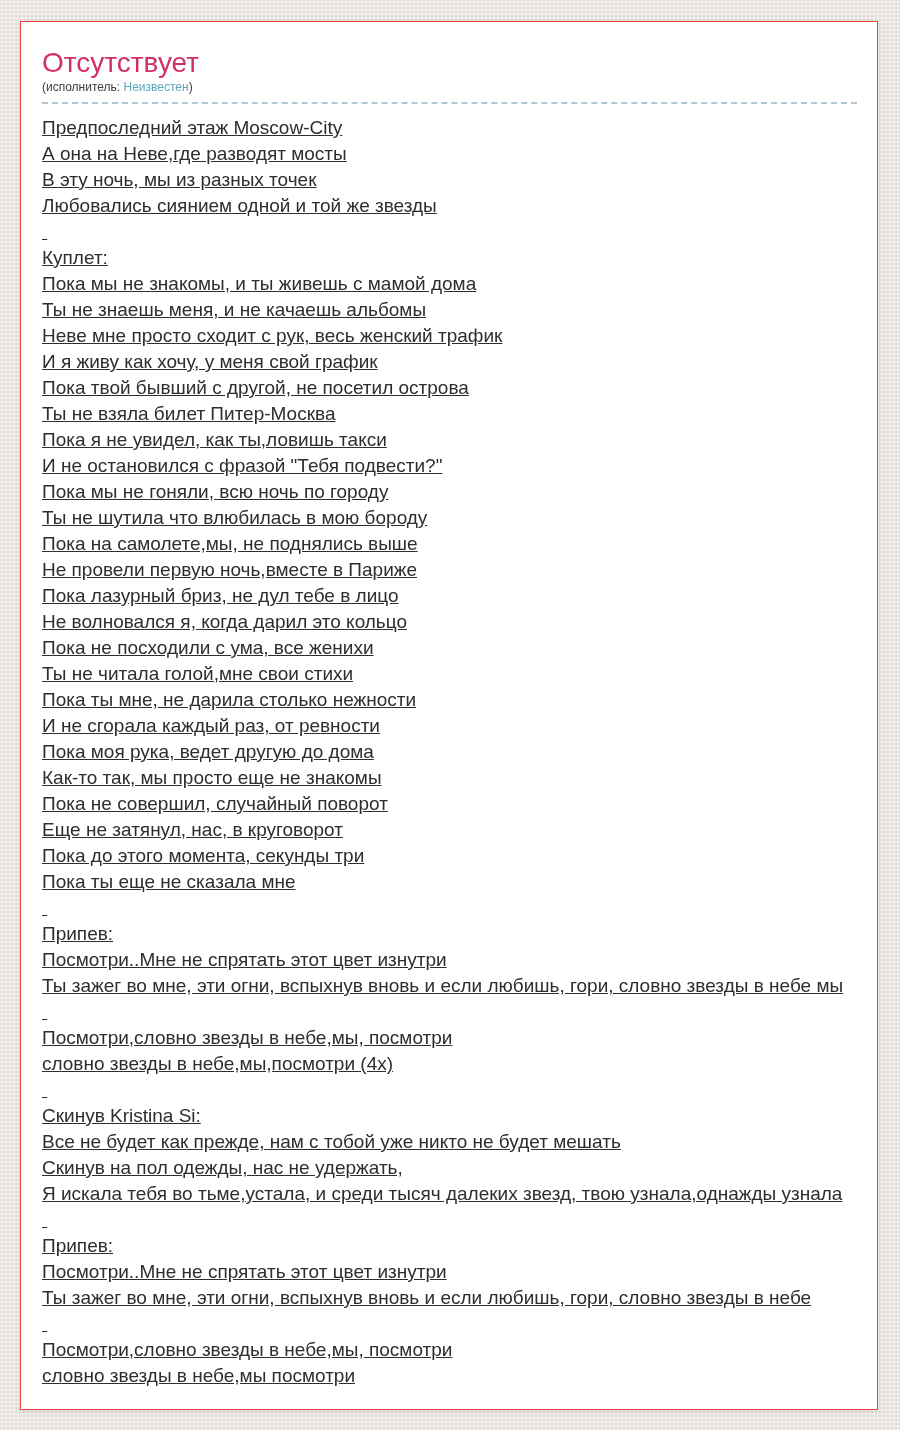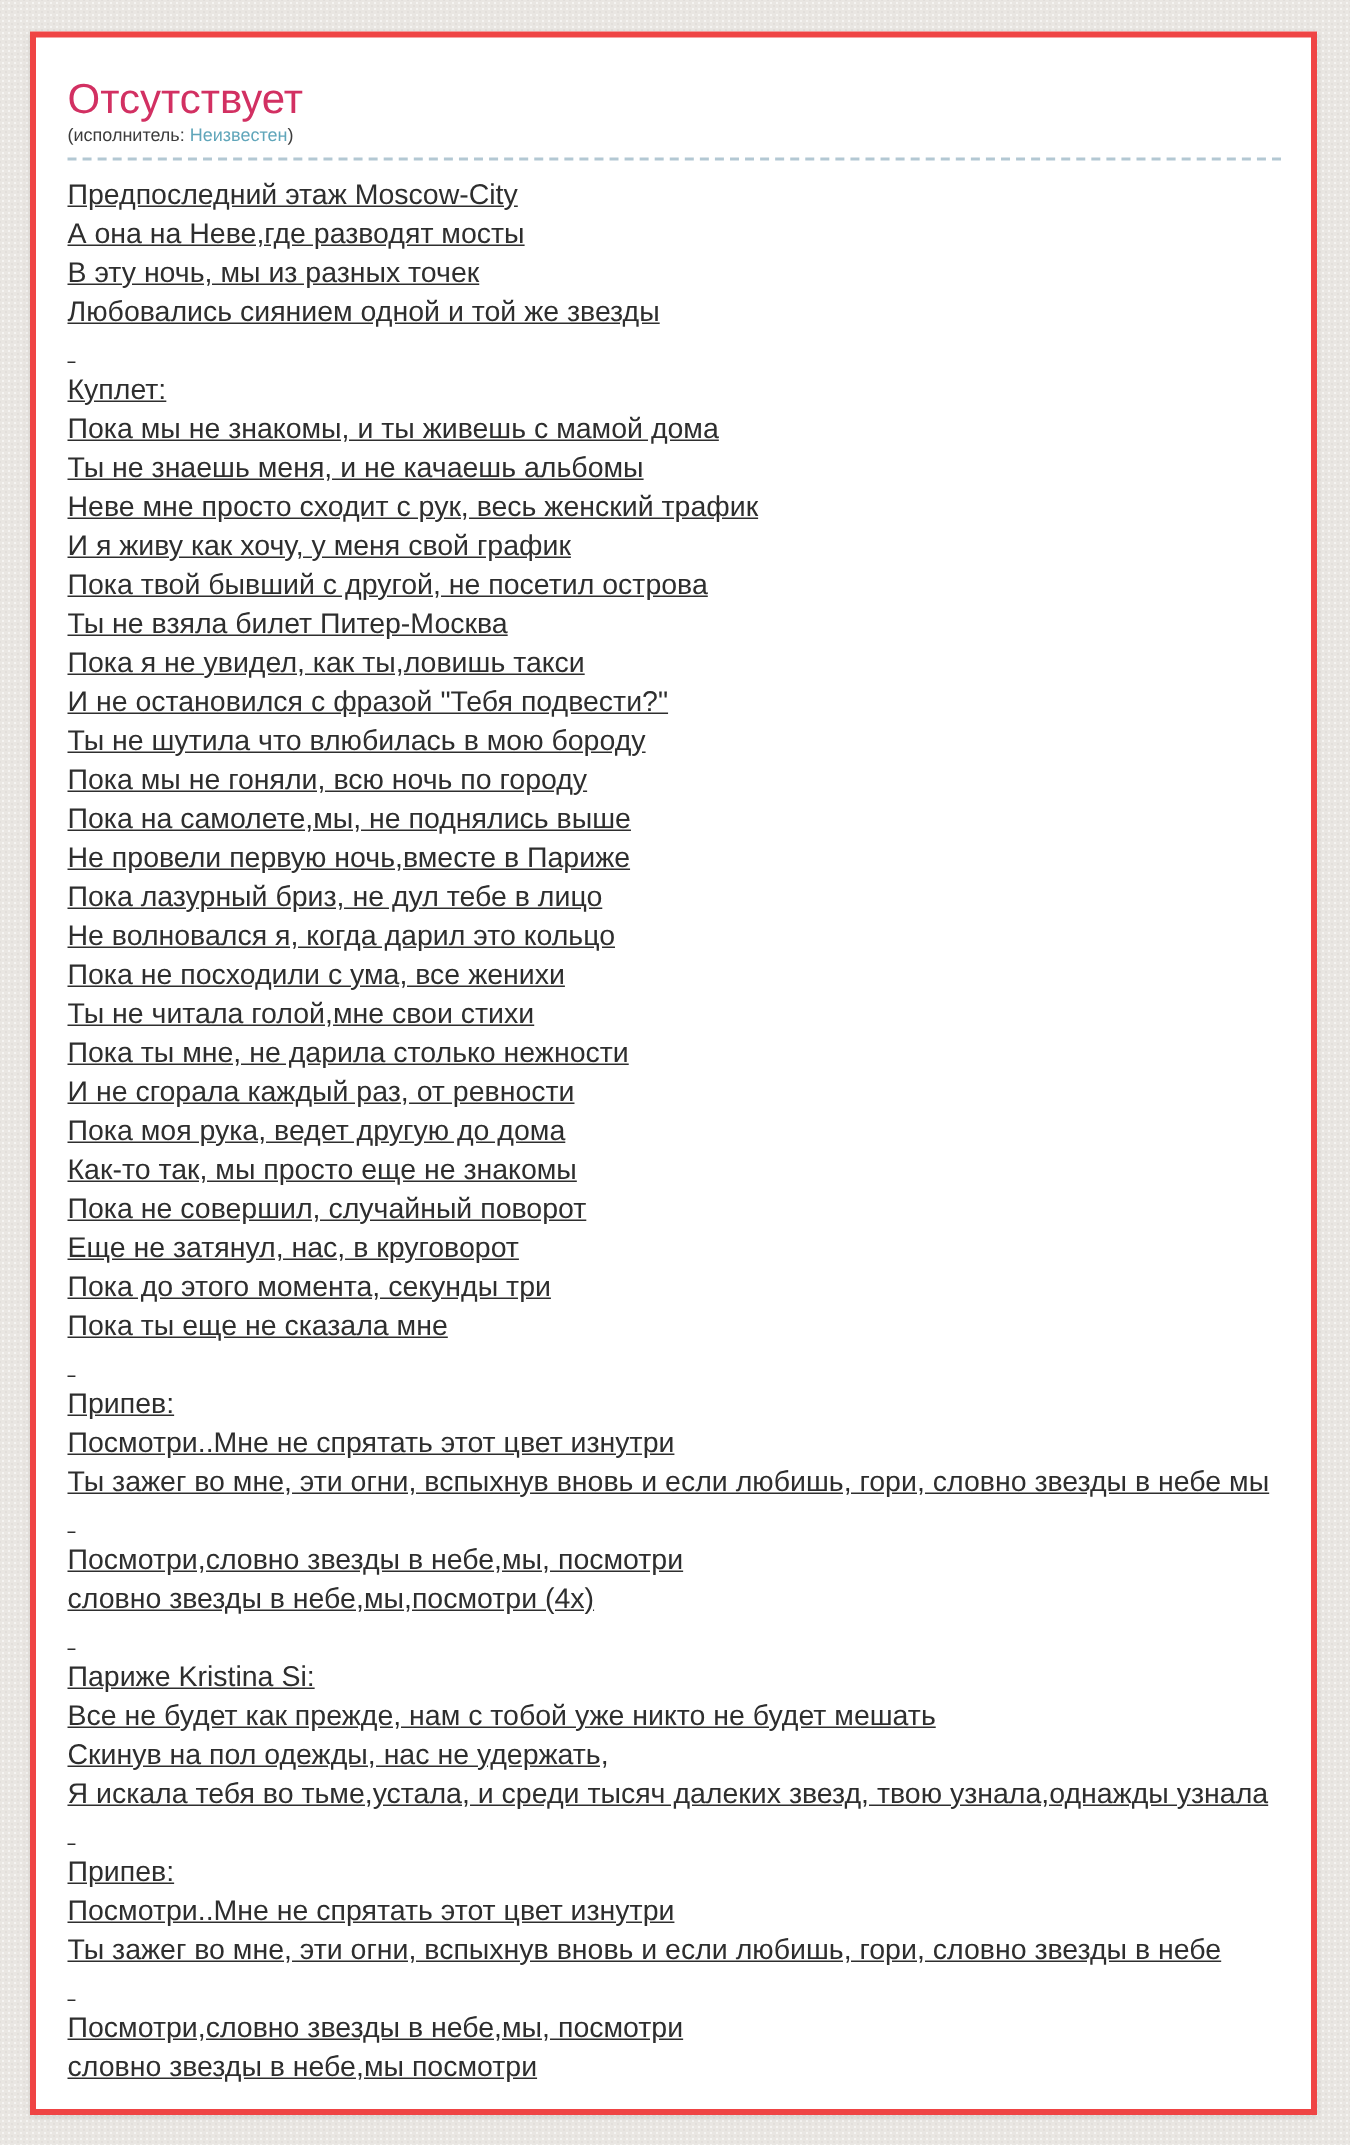--- a/index.html
+++ b/index.html
@@ -20,21 +20,21 @@
     overflow: hidden;
   }
   .card {
     position: absolute;
     left: 20px;
     top: 21px;
     width: 858px;
     height: 1389px;
     box-sizing: border-box;
     background: #ffffff;
-    border: 4px solid #ef4444;
+    border: 1px solid #ef4444;
     box-shadow: 0 1px 4px rgba(0,0,0,0.10);
     padding: 27px 20px 30px 21px;
     overflow: hidden;
   }
   .song-title {
     margin: 0;
     font-size: 28px;
     line-height: 27px;
     font-weight: normal;
     color: #d23062;
@@ -81,22 +81,22 @@
       <div class="line">&nbsp;</div>
       <div class="line">Куплет:</div>
       <div class="line">Пока мы не знакомы, и ты живешь с мамой дома</div>
       <div class="line">Ты не знаешь меня, и не качаешь альбомы</div>
       <div class="line">Неве мне просто сходит с рук, весь женский трафик</div>
       <div class="line">И я живу как хочу, у меня свой график</div>
       <div class="line">Пока твой бывший с другой, не посетил острова</div>
       <div class="line">Ты не взяла билет Питер-Москва</div>
       <div class="line">Пока я не увидел, как ты,ловишь такси</div>
       <div class="line">И не остановился с фразой "Тебя подвести?"</div>
+      <div class="line">Пока мы не гоняли, всю ночь по городу</div>
       <div class="line">Ты не шутила что влюбилась в мою бороду</div>
-      <div class="line">Пока мы не гоняли, всю ночь по городу</div>
       <div class="line">Пока на самолете,мы, не поднялись выше</div>
       <div class="line">Не провели первую ночь,вместе в Париже</div>
       <div class="line">Пока лазурный бриз, не дул тебе в лицо</div>
       <div class="line">Не волновался я, когда дарил это кольцо</div>
       <div class="line">Пока не посходили с ума, все женихи</div>
       <div class="line">Ты не читала голой,мне свои стихи</div>
       <div class="line">Пока ты мне, не дарила столько нежности</div>
       <div class="line">И не сгорала каждый раз, от ревности</div>
       <div class="line">Пока моя рука, ведет другую до дома</div>
       <div class="line">Как-то так, мы просто еще не знакомы</div>
@@ -105,21 +105,21 @@
       <div class="line">Пока до этого момента, секунды три</div>
       <div class="line">Пока ты еще не сказала мне</div>
       <div class="line">&nbsp;</div>
       <div class="line">Припев:</div>
       <div class="line">Посмотри..Мне не спрятать этот цвет изнутри</div>
       <div class="line">Ты зажег во мне, эти огни, вспыхнув вновь и если любишь, гори, словно звезды в небе мы</div>
       <div class="line">&nbsp;</div>
       <div class="line">Посмотри,словно звезды в небе,мы, посмотри</div>
       <div class="line">словно звезды в небе,мы,посмотри (4х)</div>
       <div class="line">&nbsp;</div>
-      <div class="line">Париже Kristina Si:</div>
+      <div class="line">Скинув Kristina Si:</div>
       <div class="line">Все не будет как прежде, нам с тобой уже никто не будет мешать</div>
       <div class="line">Скинув на пол одежды, нас не удержать,</div>
       <div class="line">Я искала тебя во тьме,устала, и среди тысяч далеких звезд, твою узнала,однажды узнала</div>
       <div class="line">&nbsp;</div>
       <div class="line">Припев:</div>
       <div class="line">Посмотри..Мне не спрятать этот цвет изнутри</div>
       <div class="line">Ты зажег во мне, эти огни, вспыхнув вновь и если любишь, гори, словно звезды в небе</div>
       <div class="line">&nbsp;</div>
       <div class="line">Посмотри,словно звезды в небе,мы, посмотри</div>
       <div class="line">словно звезды в небе,мы посмотри</div>

